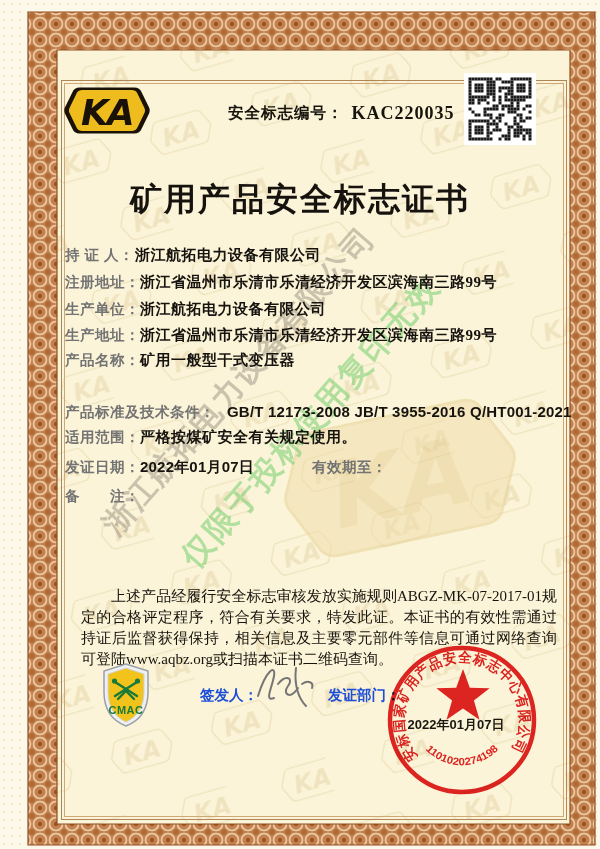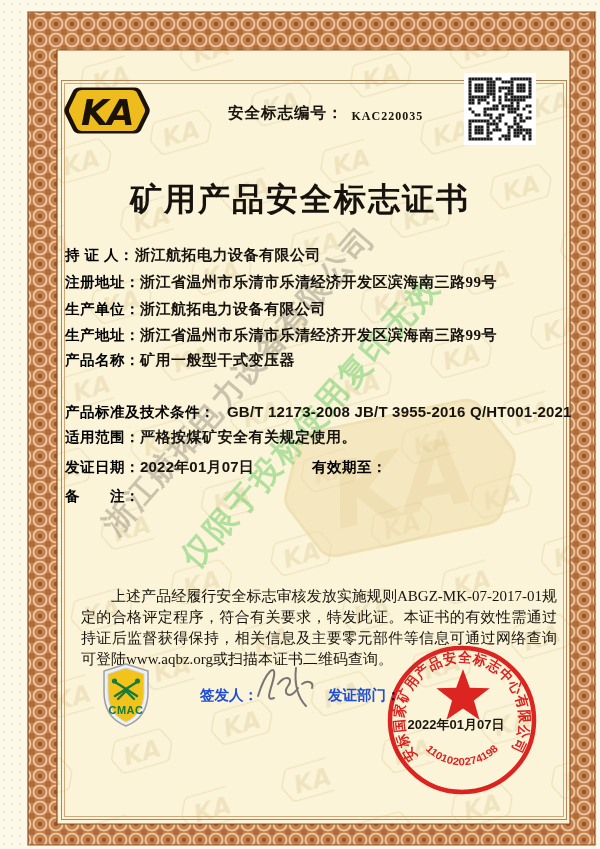--- a/index.html
+++ b/index.html
@@ -10,29 +10,29 @@
   .wm{position:absolute;white-space:nowrap;font-weight:700;transform-origin:center;pointer-events:none;}
   .wm-company{left:239px;top:381px;font-size:31px;letter-spacing:2px;color:rgba(150,141,128,0.48);
               transform:translate(-50%,-50%) rotate(-49deg);}
   .wm-notice{left:311px;top:422px;font-size:32px;letter-spacing:2px;color:rgba(116,206,110,0.55);
              transform:translate(-50%,-50%) rotate(-49deg);}
   
   .kalogo{position:absolute;left:64px;top:84px;width:86px;height:53px;}
   .kalogotext{font:italic 700 68px "DejaVu Sans",sans-serif;text-anchor:middle;fill:#1a1206;letter-spacing:-3px;}
   .certno{position:absolute;left:228px;top:103px;display:flex;align-items:flex-end;color:#17130d;}
   .certno .lbl{font-size:15.5px;font-weight:600;letter-spacing:1px;}
-  .certno .num{font-size:12px;font-weight:600;margin-left:8px;letter-spacing:1px;}
+  .certno .num{font-size:18px;font-weight:600;margin-left:8px;letter-spacing:1px;}
   .qr{position:absolute;left:464px;top:73px;}
   
   .title{position:absolute;left:0;top:178px;width:100%;text-align:center;margin:0;
          font-size:32px;font-weight:700;letter-spacing:2px;color:#16130f;}
   
   .frow{position:absolute;left:65px;display:flex;align-items:baseline;}
   .flabel{flex:none;min-width:70px;font:700 14.5px "Liberation Sans","DejaVu Sans",sans-serif;
-          color:#000000;letter-spacing:0.5px;}
+          color:#737373;letter-spacing:0.5px;}
   .flabel.wide{min-width:0;margin-right:12px;}
   .fval{font-size:15px;font-weight:700;color:#16130f;letter-spacing:0.5px;}
   .fval.latin{font-family:"Liberation Sans","DejaVu Sans",sans-serif;letter-spacing:0.2px;}
   .fval.datew{display:inline-block;width:172px;}
   
   .statement{position:absolute;left:65px;top:570px;width:476px;margin:16px;text-indent:2em;
              font-size:15px;font-weight:400;line-height:21px;color:#17130d;text-align:justify;}
   
   .cmac{position:absolute;left:100px;top:662px;width:52px;height:66px;}
   .cmactext{font:700 11px "Liberation Sans","DejaVu Sans",sans-serif;text-anchor:middle;fill:#17793a;letter-spacing:0.5px;}

